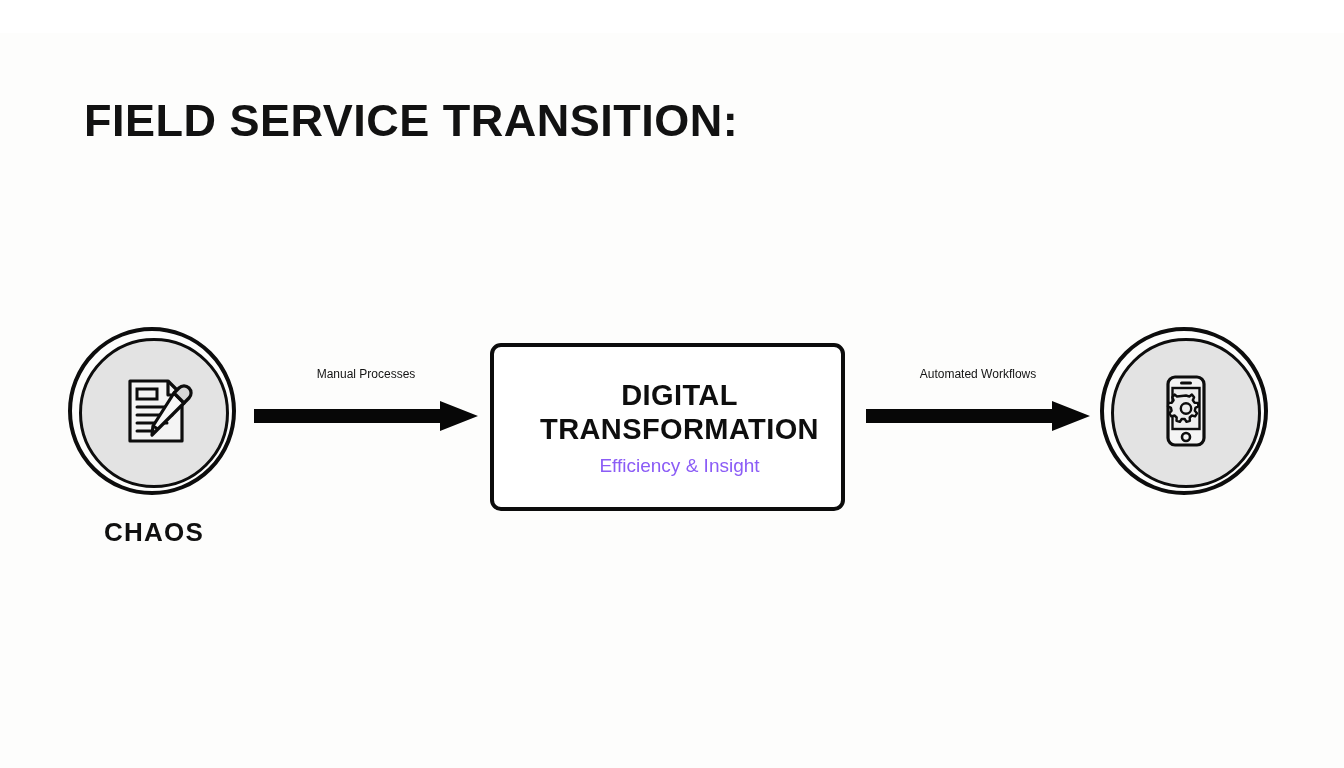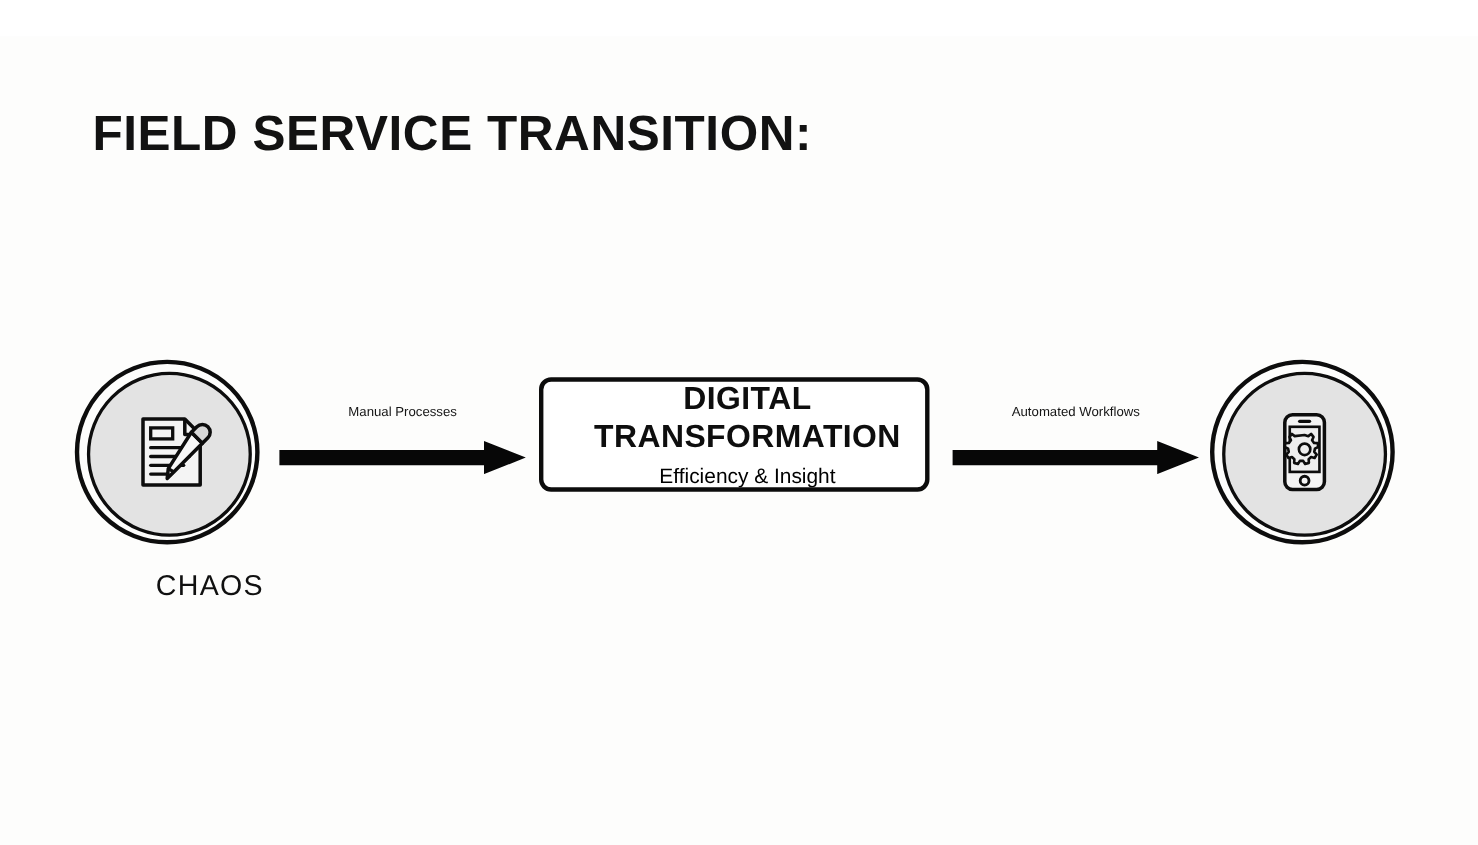--- a/index.html
+++ b/index.html
@@ -61,23 +61,23 @@
     border-radius: 50%;
     border: 3px solid #0d0d0d;
     background: #e3e3e3;
     box-sizing: border-box;
     display: flex;
     align-items: center;
     justify-content: center;
   }
   .node-caption {
     margin-top: 22px;
-    text-align: right;
-    font-family: "Liberation Sans", sans-serif;
-    font-weight: normal;
+    text-align: center;
+    font-family: "Liberation Sans", sans-serif;
+    font-weight: bold;
     font-size: 26px;
     letter-spacing: 1.2px;
     color: #101010;
     white-space: nowrap;
   }
 
   
   .arrow-group {
     position: absolute;
   }
@@ -99,21 +99,21 @@
     left: 0;
     display: block;
   }
 
   
   #center-box {
     position: absolute;
     left: 490px;
     top: 310px;
     width: 355px;
-    height: 104px;
+    height: 168px;
     box-sizing: border-box;
     border: 4px solid #0c0c0c;
     border-radius: 11px;
     background: #ffffff;
     display: flex;
     flex-direction: column;
     align-items: center;
     justify-content: center;
     padding-left: 24px;
   }
@@ -124,21 +124,21 @@
     line-height: 34px;
     letter-spacing: 0.4px;
     color: #0e0e0e;
     text-align: center;
     white-space: nowrap;
   }
   .box-sub {
     margin-top: 9px;
     font-family: "Liberation Sans", sans-serif;
     font-size: 19px;
-    color: #000000;
+    color: #8b5cf6;
     text-align: center;
     white-space: nowrap;
   }
 </style>
 </head>
 <body>
 
 <div id="canvas">
 
   <div id="title-block">

